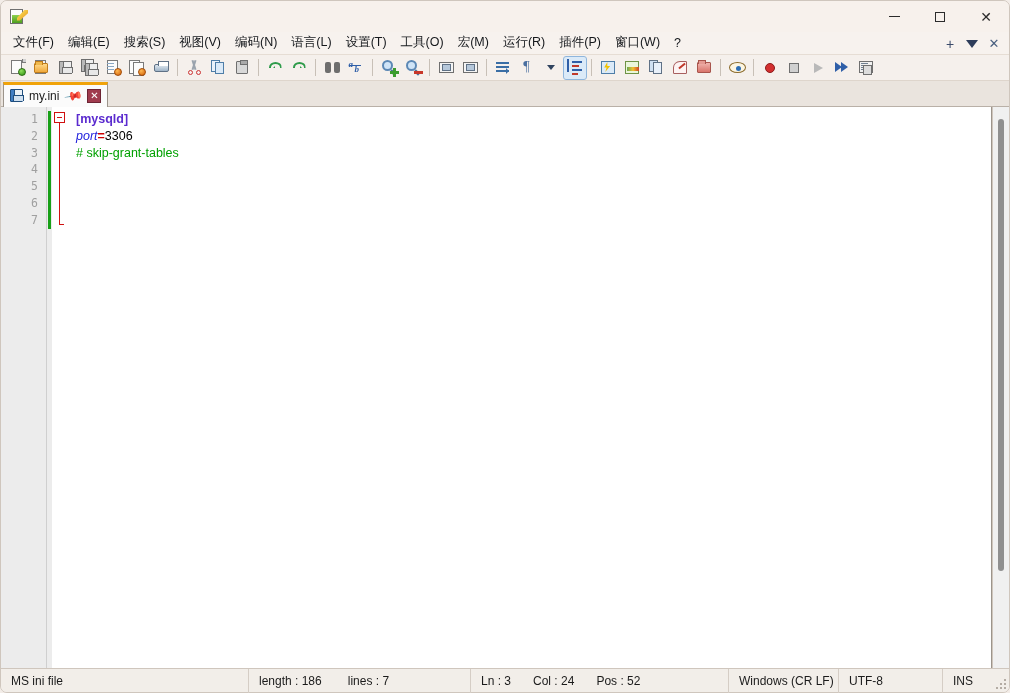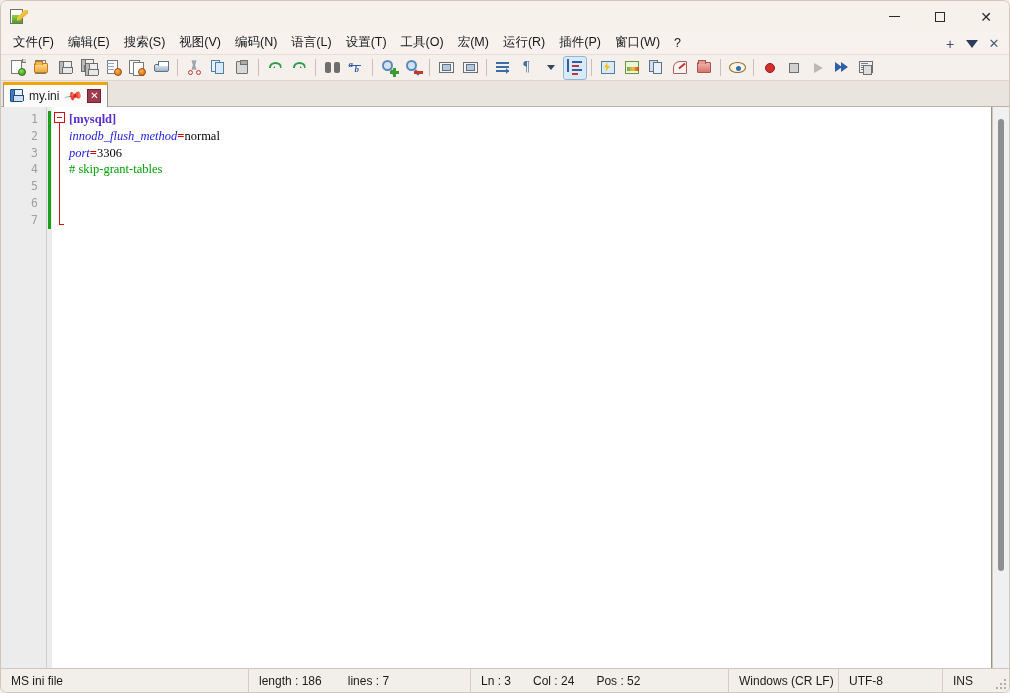--- a/index.html
+++ b/index.html
@@ -294,25 +294,26 @@
   .fold-tail {
     position: absolute; width: 5px; height: 1px; background: #d01010;
   }
   #code {
     flex: 1 1 auto; position: relative;
     background: #ffffff; padding-top: 4px;
     overflow: hidden;
   }
   .cl {
     height: 16.8px; line-height: 16.8px;
-    font-family: Liberation Serif, serif;
+    font-family: Liberation Sans, sans-serif;
     font-size: 12.5px;
     white-space: pre;
     padding-left: 3px;
     color: #000000;
+    margin-left: 7px;
   }
   .cl.hl { background: #e8e8f8; }
   .k-section { color: #5b2bcf; font-weight: bold; }
   .k-key { color: #2222dd; font-style: italic; }
   .k-eq  { color: #cc0000; font-weight: bold; }
   .k-val { color: #000000; }
   .k-com { color: #00a000; }
 
   
   #vscroll {
@@ -627,21 +628,20 @@
       </div>
 
       <div id="foldcol">
         <div class="fold-box"></div>
         <div class="fold-line" style="top:16px;height:101px;"></div>
         <div class="fold-tail" style="left:7px;top:117px;width:5px;"></div>
       </div>
 
       <div id="code">
         <div class="cl"><span class="k-section">[mysqld]</span></div>
-        <div class="cl"><span class="k-key">innodb_flush_method</span><span class="k-eq">=</span><span class="k-val">normal</span></div>
         <div class="cl"><span class="k-key">port</span><span class="k-eq">=</span><span class="k-val">3306</span></div>
         <div class="cl"><span class="k-com"># skip-grant-tables</span></div>
       </div>
     </div>
 
     <div id="vscroll">
       <div id="vthumb" style="top:12px;height:452px;"></div>
     </div>
   </div>
 

